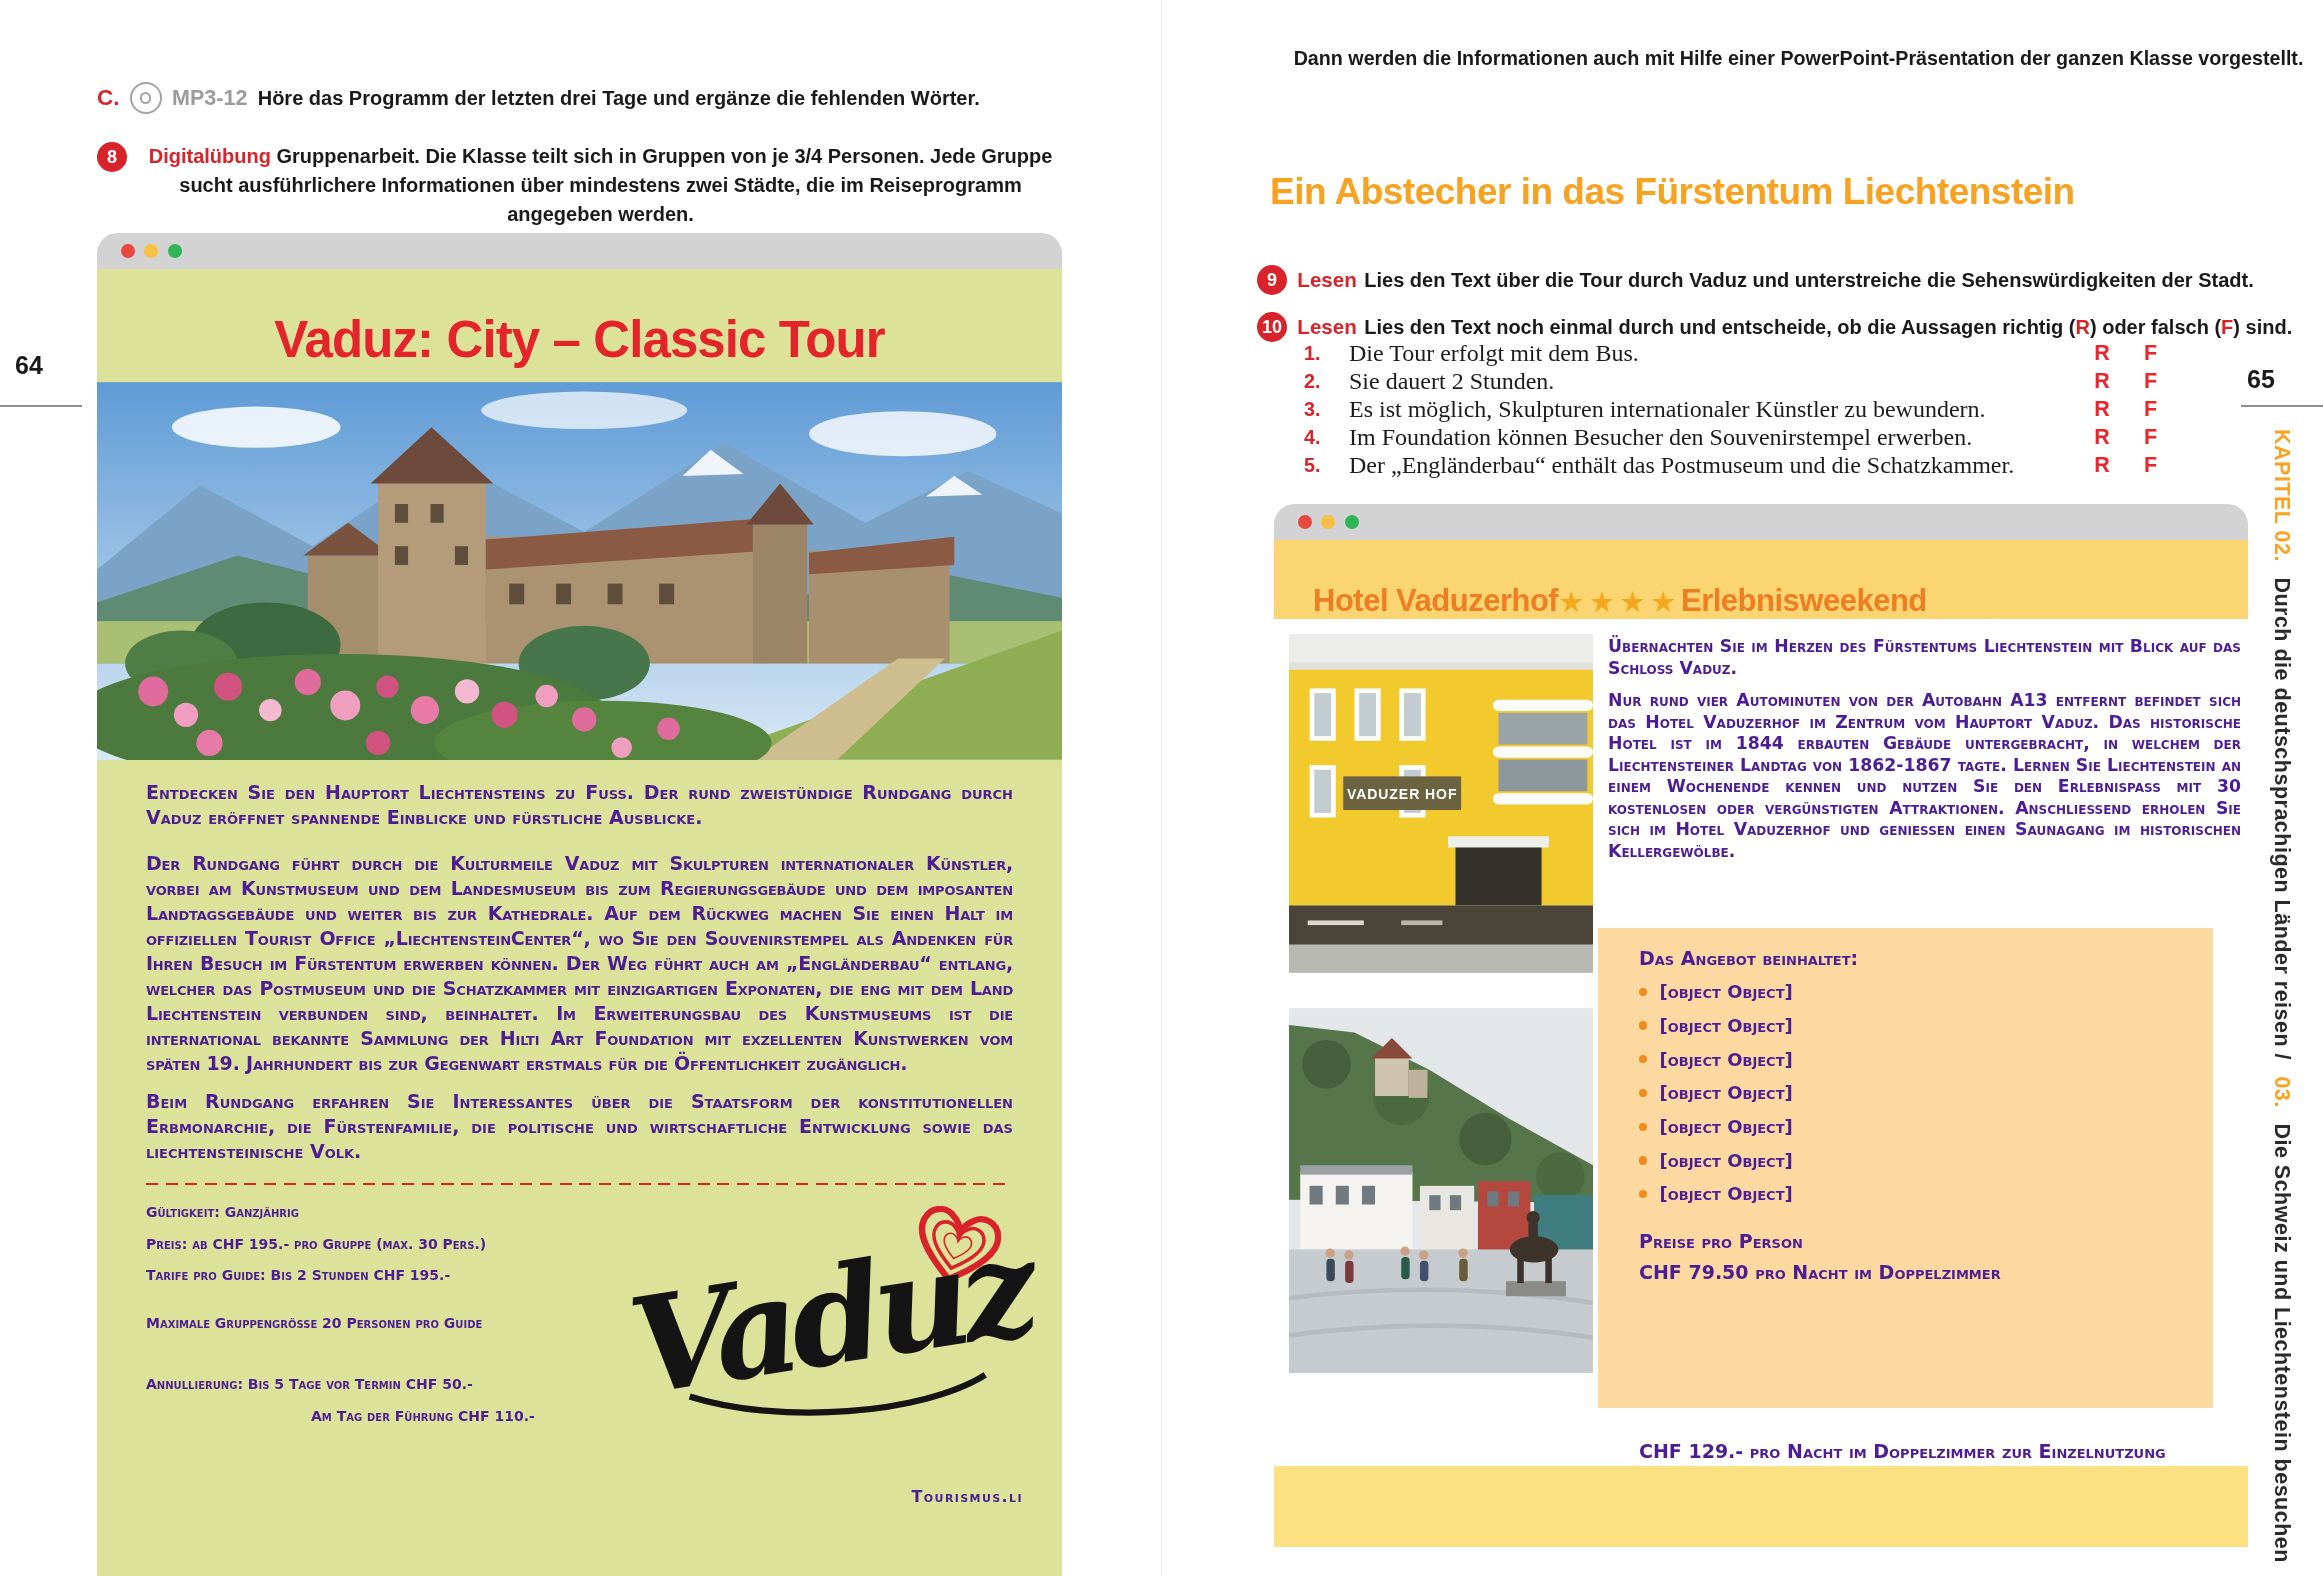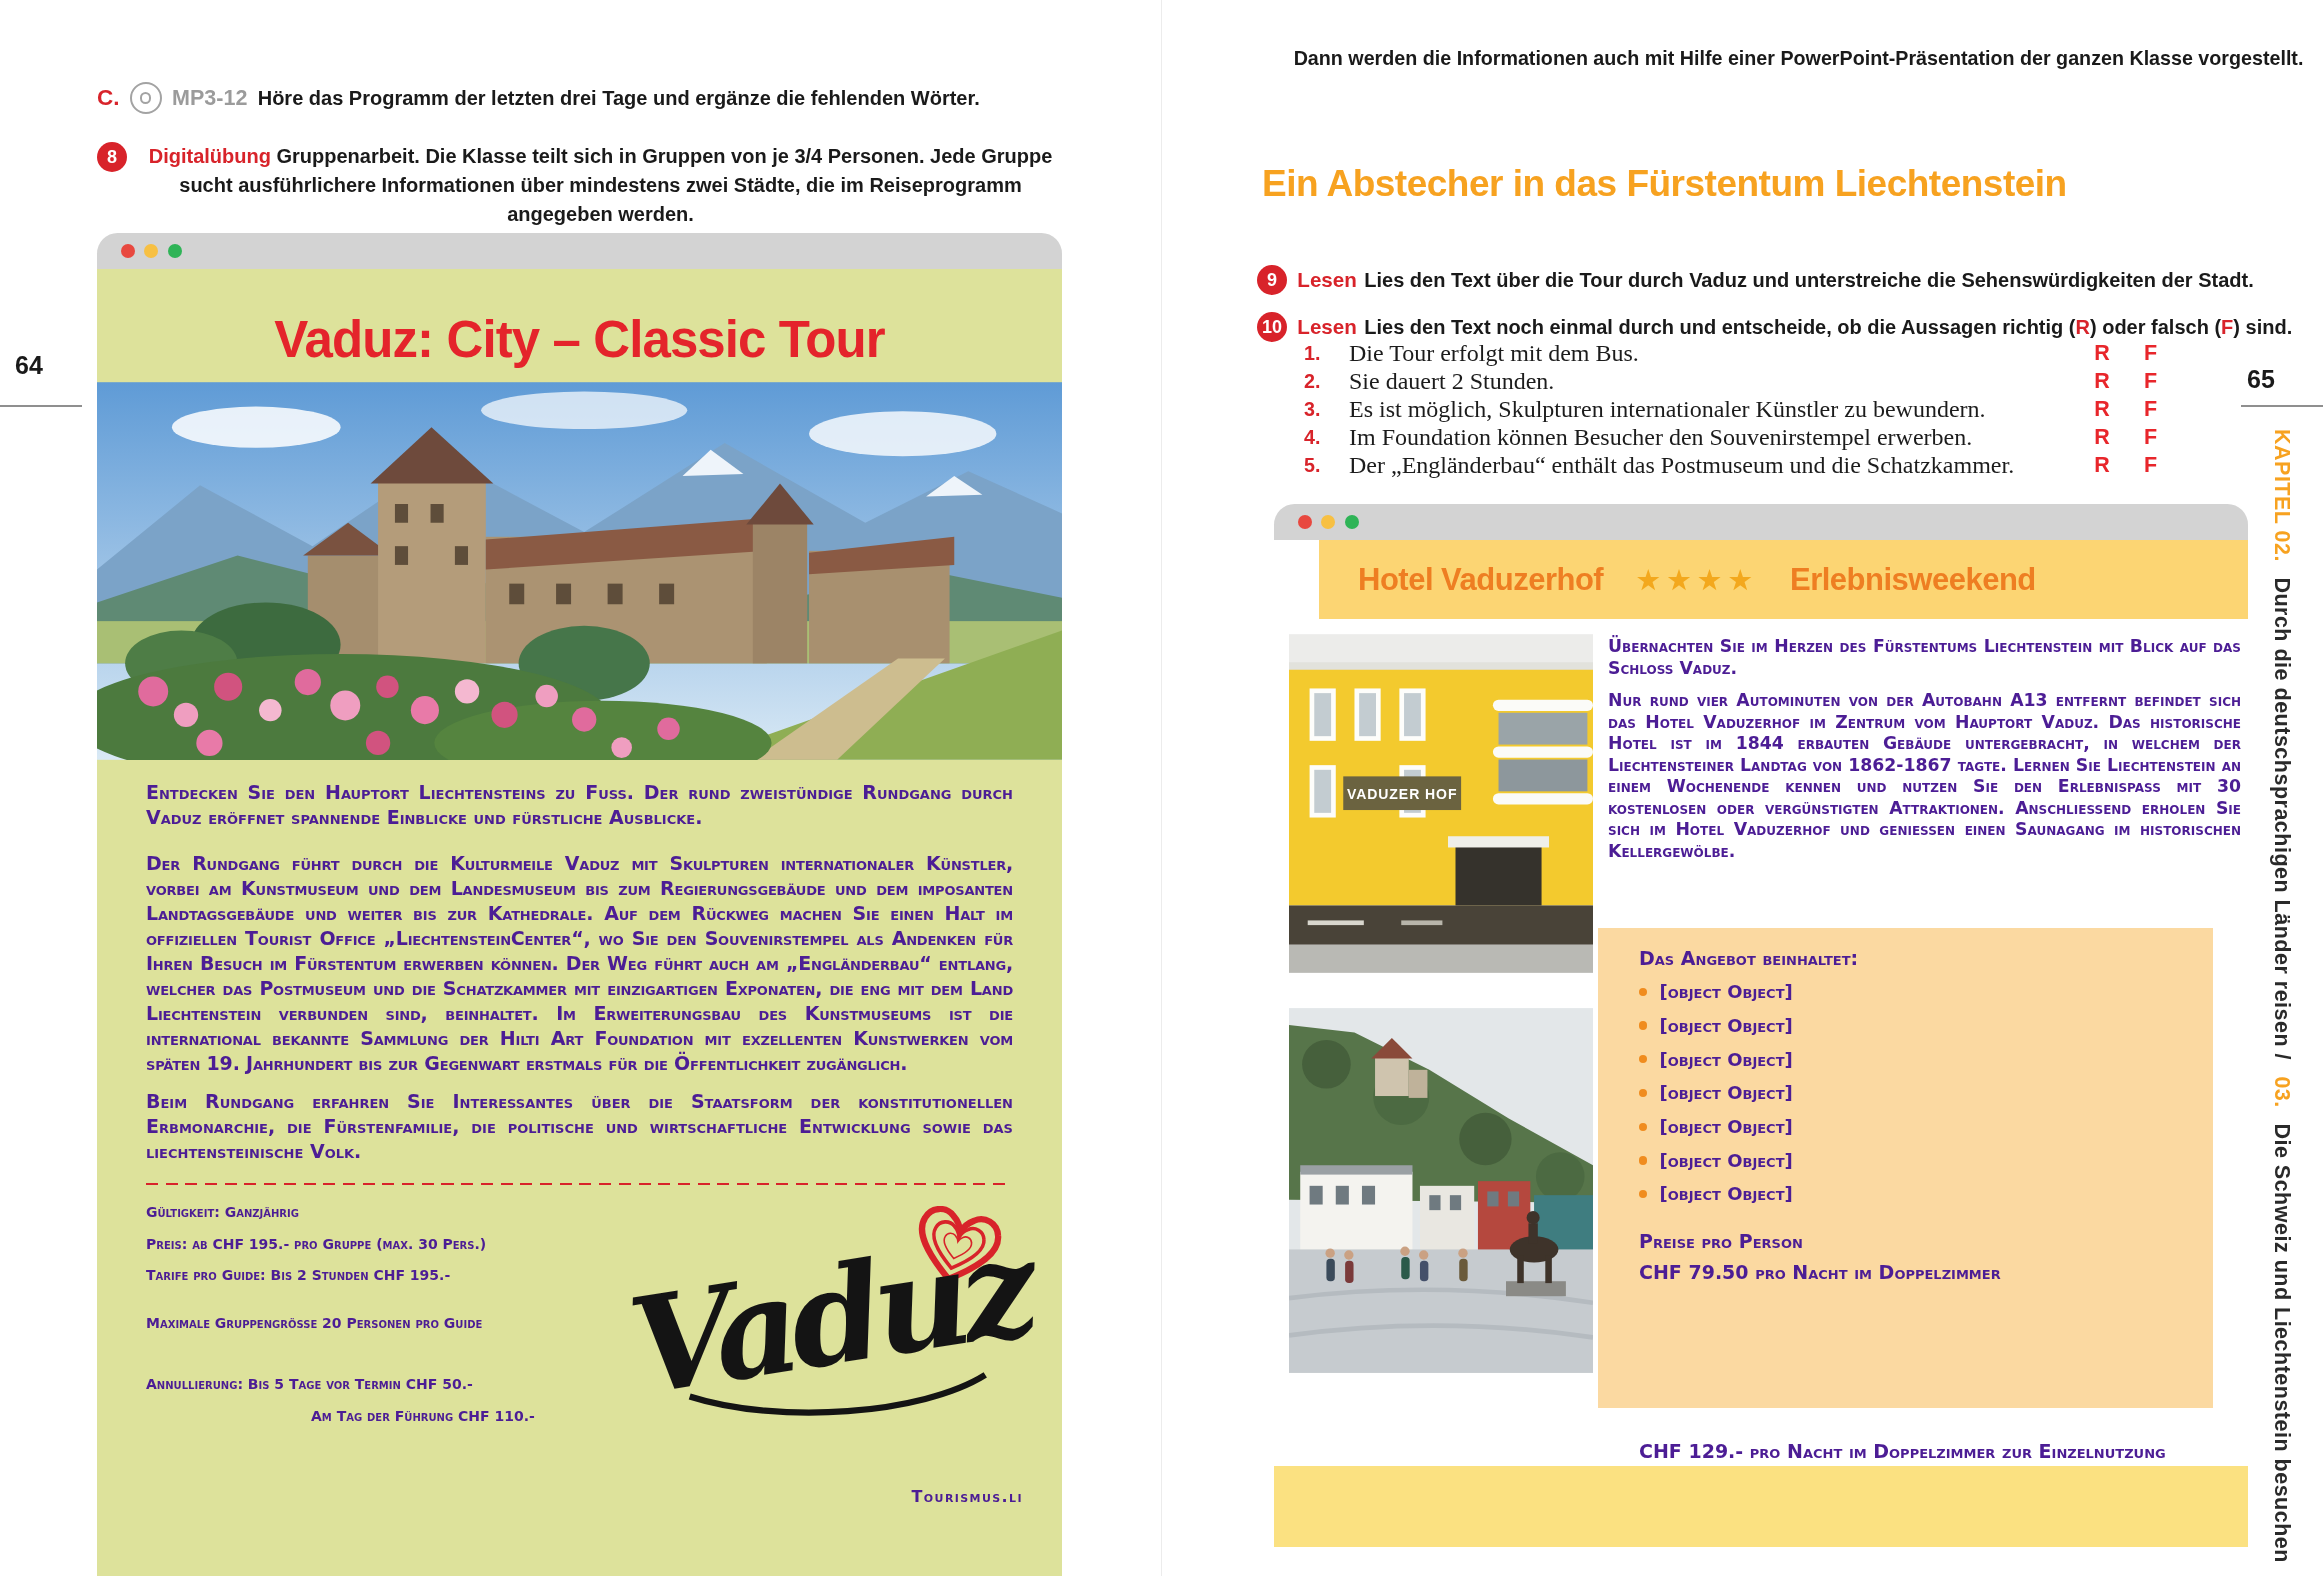--- a/index.html
+++ b/index.html
@@ -51,33 +51,33 @@
   .info p{margin:0 0 7.5px;font-size:14px;line-height:24px;text-align:left;}
   .indent1{padding-left:222px;}
   .indent2{padding-left:165px;}
   .gap26{margin-top:24px !important;}
   .gap40{margin-top:37px !important;}
   .vaduz-logo{position:absolute;left:530px;top:937px;}
   .source{position:absolute;right:39px;top:1218px;font-size:16px;letter-spacing:1.4px;}
 
   
   .note{position:absolute;right:20.6px;top:47px;font-weight:bold;font-size:19.7px;white-space:nowrap;}
-  .section-title{position:absolute;left:1254px;top:155px;margin:8px;
+  .section-title{position:absolute;left:1254px;top:155px;margin:16px;
     color:#f7a220;font-size:37px;font-weight:800;letter-spacing:-0.5px;text-align:center;}
   .exrow{position:absolute;left:1257px;display:flex;align-items:center;gap:10.3px;width:1059px;}
   .exrow p{margin:0;white-space:nowrap;}
   .lesen{color:#d8232a;font-weight:bold;font-size:20.6px;margin-right:1.9px;}
   .statements{position:absolute;left:1304px;top:339px;width:869px;display:grid;
     grid-template-columns:45px 1fr 52px 45px;grid-auto-rows:28px;align-items:center;}
   .st-num{color:#d8232a;font-weight:bold;font-size:19.7px;}
   .st-text{font-family:"Liberation Serif", serif;font-size:24px;color:#1c1c1c;white-space:nowrap;}
   .st-rf{color:#e8262b;font-weight:bold;font-size:21.5px;text-align:center;}
 
   .hotel-card{left:1274px;top:504px;width:974px;height:1042px;}
-  .banner{height:79px;background:#fcd573;display:flex;align-items:center;padding-left:39px;gap:32px;margin-left:45px;}
+  .banner{height:79px;background:#fcd573;display:flex;align-items:flex-end;padding-left:39px;gap:0;}
   .hotel-name,.hotel-sub{color:#ee7e22;font-weight:800;font-size:31px;letter-spacing:-0.5px;}
   .stars{color:#f3a81d;font-size:29px;letter-spacing:4.7px;}
   .hotel-content{position:relative;height:928px;background:#ffffff;}
   .hotel-photo{position:absolute;left:15px;top:15px;}
   .street-photo{position:absolute;left:15px;top:389px;}
   .hotel-text{position:absolute;left:334px;top:17px;width:633px;
     font-size:17.3px;line-height:21.5px;text-align:justify;}
   .hotel-text p{margin:0 0 11.2px;}
   .peach{position:absolute;left:324px;top:309px;width:615px;height:480px;background:#fbd9a1;
     box-sizing:border-box;padding:19px 24px 0 41px;}

